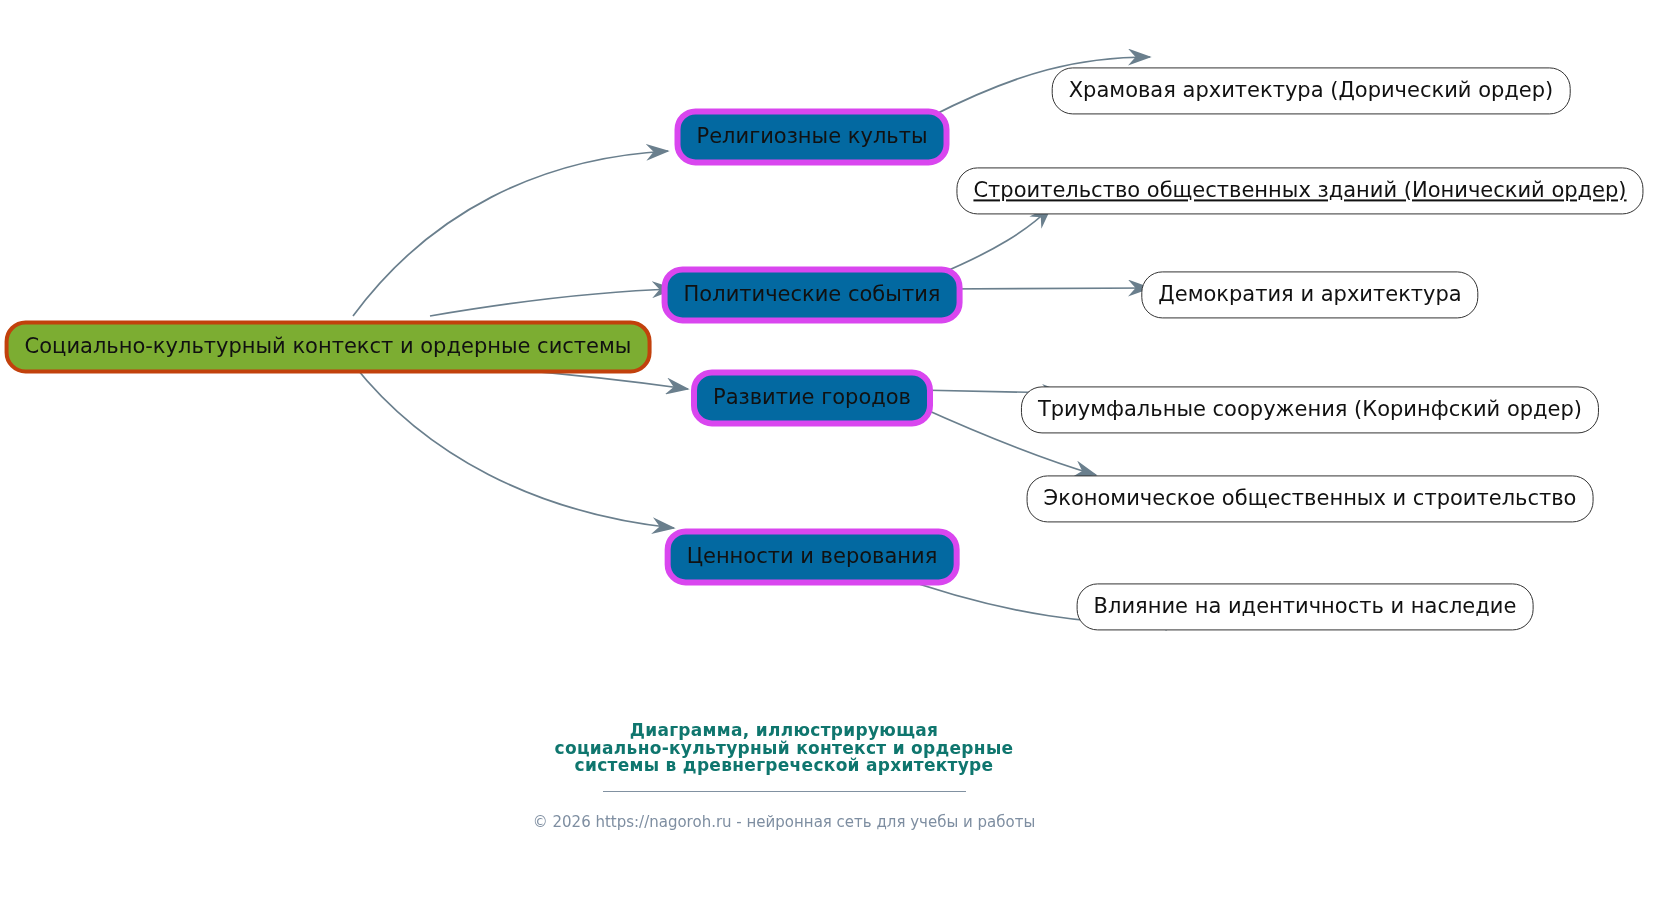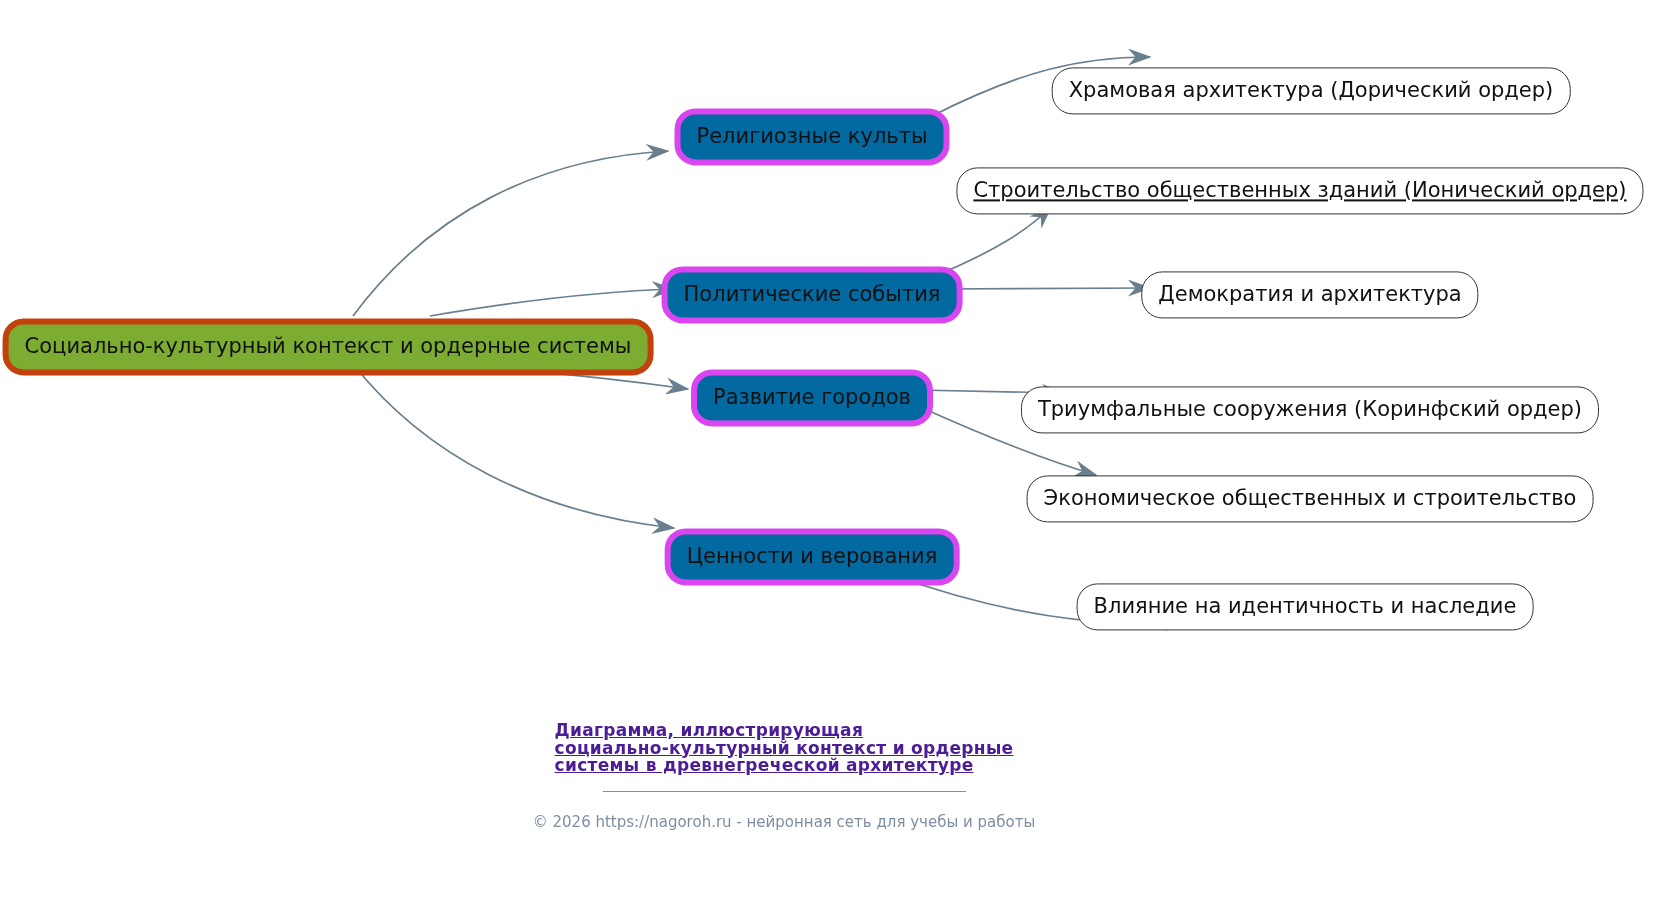--- a/index.html
+++ b/index.html
@@ -28,43 +28,43 @@
     font-size: 21px;
     color: #111111;
     padding: 10px 16px;
     border-radius: 21px;
     z-index: 2;
     line-height: 1.2;
     margin-top: 7px;
   }
   .node.root {
     background: #7cad32;
-    border: 6px solid #c2410c;
+    border: 4px solid #c2410c;
   }
   .node.branch {
     background: #0369a1;
     border: 6px solid #d946ef;
   }
   .node.leaf {
     background: #ffffff;
     border: 1.6px solid #333333;
   }
   .caption {
     position: absolute;
     left: 784px;
     top: 722px;
     transform: translateX(-50%);
+    text-align: center;
     font-size: 17px;
     font-weight: bold;
     letter-spacing: 0.3px;
     line-height: 17.5px;
-    color: #4c1d95;
+    color: #0f766e;
     white-space: nowrap;
     z-index: 2;
-    text-decoration: underline;
   }
   .divider {
     position: absolute;
     left: 603px;
     top: 791px;
     width: 363px;
     border-top: 1.3px solid #8191a1;
     z-index: 2;
   }
   .copyright {

